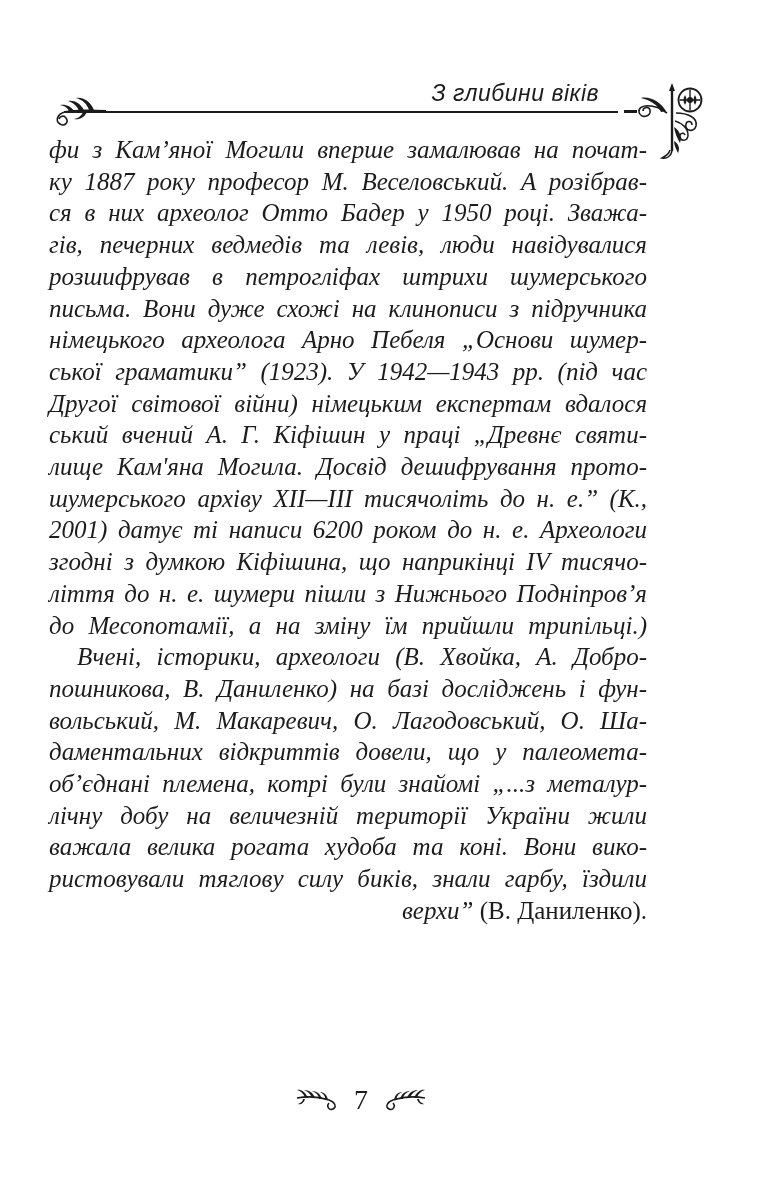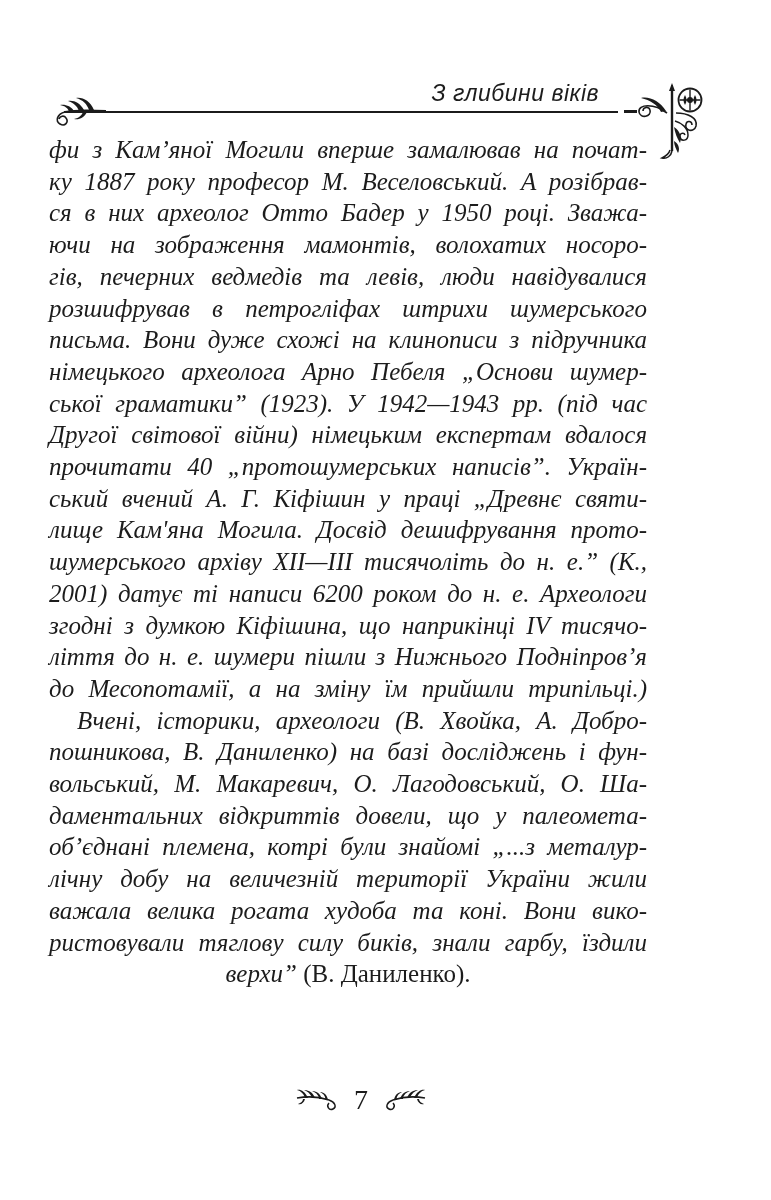--- a/index.html
+++ b/index.html
@@ -64,21 +64,21 @@
     font-style: italic;
     font-size: 25px;
     line-height: 31.7px;
   }
   .line {
     text-align: justify;
     text-align-last: justify;
     white-space: nowrap;
   }
   .line.no-just {
-    text-align: center;
+    text-align: right;
     text-align-last: auto;
   }
   .line.indent {
     text-indent: 28px;
   }
   .roman { font-style: normal; }
 
   
   .page-footer {
     position: absolute;
@@ -136,28 +136,26 @@
       <path d="M44,58 C49,61 50,66 48,70 C46,66 44,62 44,58 Z" fill="currentColor"></path>
       <path d="M42,68 C41,73 37,76 32,75 C36,73 39,71 40,67" stroke="currentColor" stroke-width="1.5"></path>
     </svg>
   </div>
 
   <main class="body-text">
       <div>
         <div class="line">фи з Кам’яної Могили вперше замалював на почат-</div>
         <div class="line">ку 1887 року професор М. Веселовський. А розібрав-</div>
         <div class="line">ся в них археолог Отто Бадер у 1950 році. Зважа-</div>
-        <div class="line">ючи на зображення мамонтів, волохатих носоро-</div>
         <div class="line">гів, печерних ведмедів та левів, люди навідувалися</div>
         <div class="line">розшифрував в петрогліфах штрихи шумерського</div>
         <div class="line">письма. Вони дуже схожі на клинописи з підручника</div>
         <div class="line">німецького археолога Арно Пебеля „Основи шумер-</div>
         <div class="line">ської граматики” (1923). У 1942—1943 рр. (під час</div>
         <div class="line">Другої світової війни) німецьким експертам вдалося</div>
-        <div class="line">прочитати 40 „протошумерських написів”. Україн-</div>
         <div class="line">ський вчений А. Г. Кіфішин у праці „Древнє святи-</div>
         <div class="line">лище Кам'яна Могила. Досвід дешифрування прото-</div>
         <div class="line">шумерського архіву XII—III тисячоліть до н. е.” (К.,</div>
         <div class="line">2001) датує ті написи 6200 роком до н. е. Археологи</div>
         <div class="line">згодні з думкою Кіфішина, що наприкінці IV тисячо-</div>
         <div class="line">ліття до н. е. шумери пішли з Нижнього Подніпров’я</div>
         <div class="line">до Месопотамії, а на зміну їм прийшли трипільці.)</div>
       </div>
       <div>
         <div class="line indent">Вчені, історики, археологи (В. Хвойка, А. Добро-</div>

